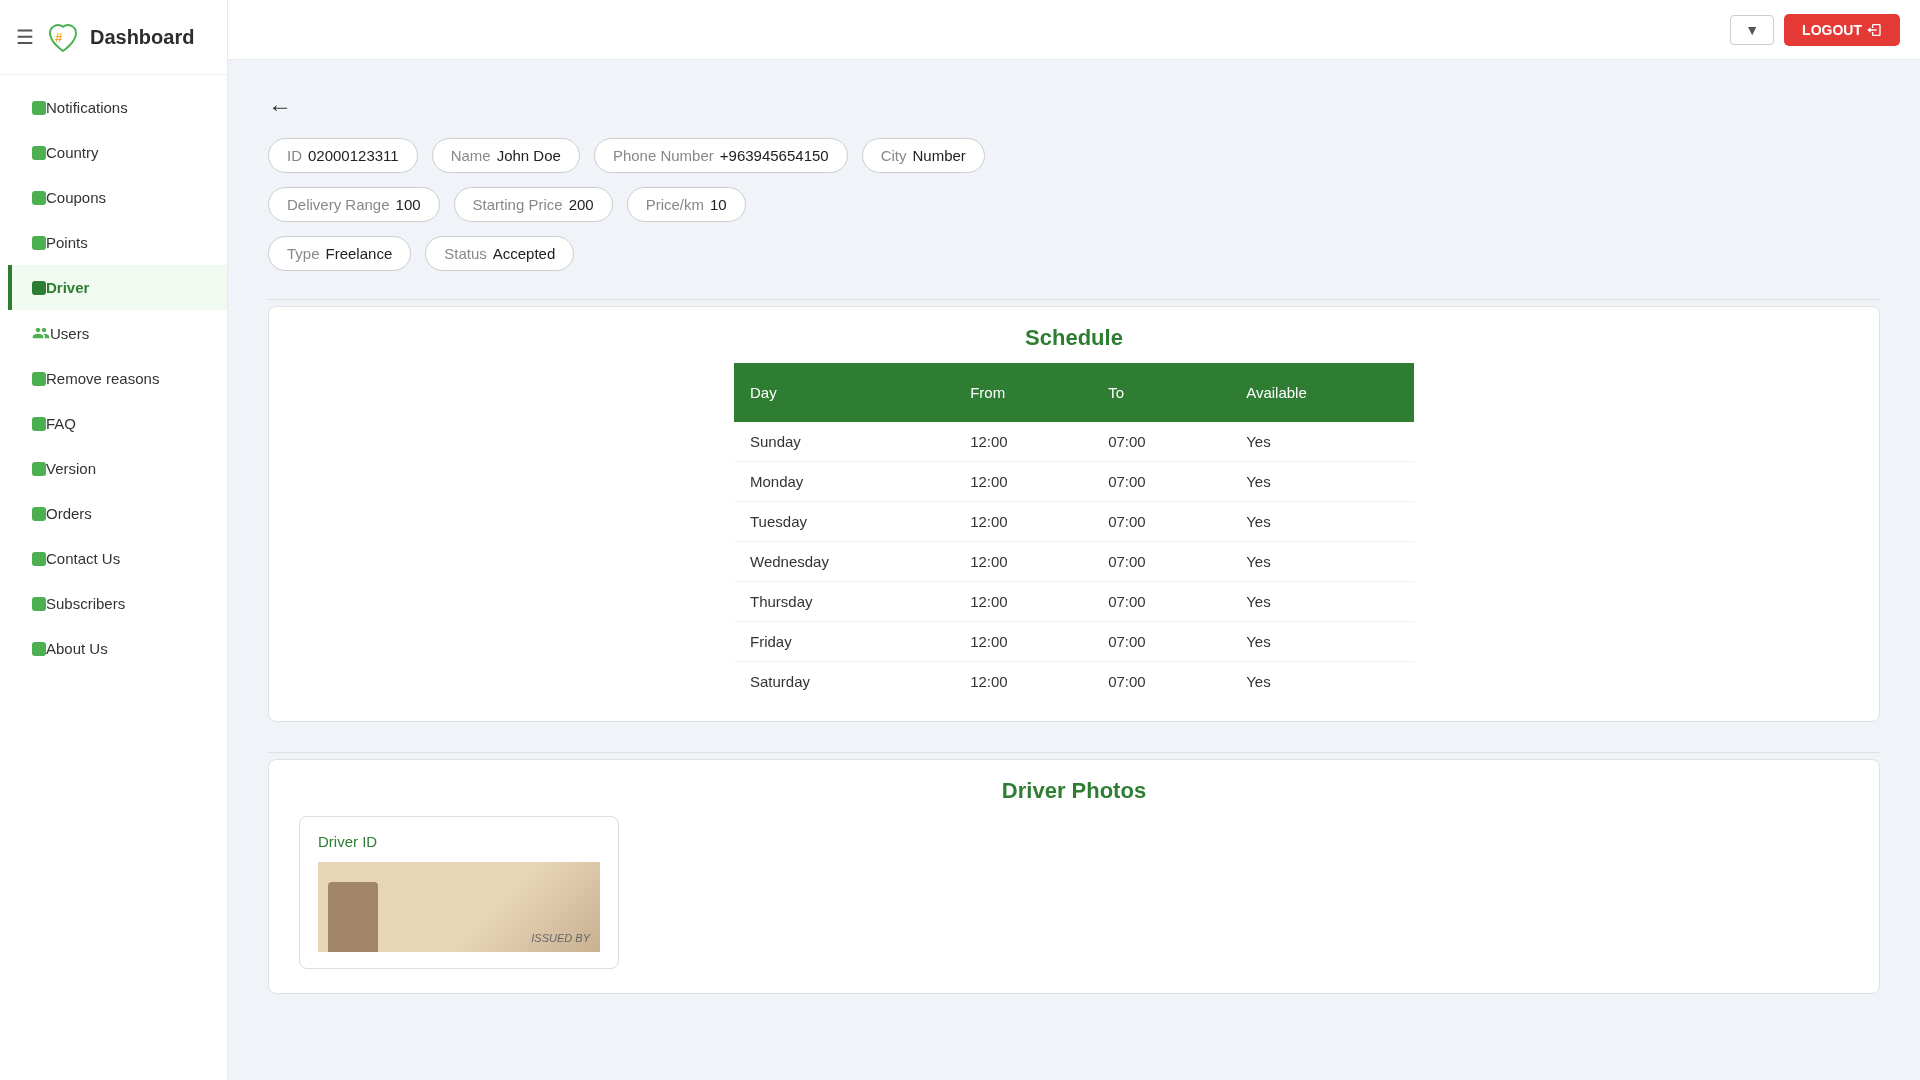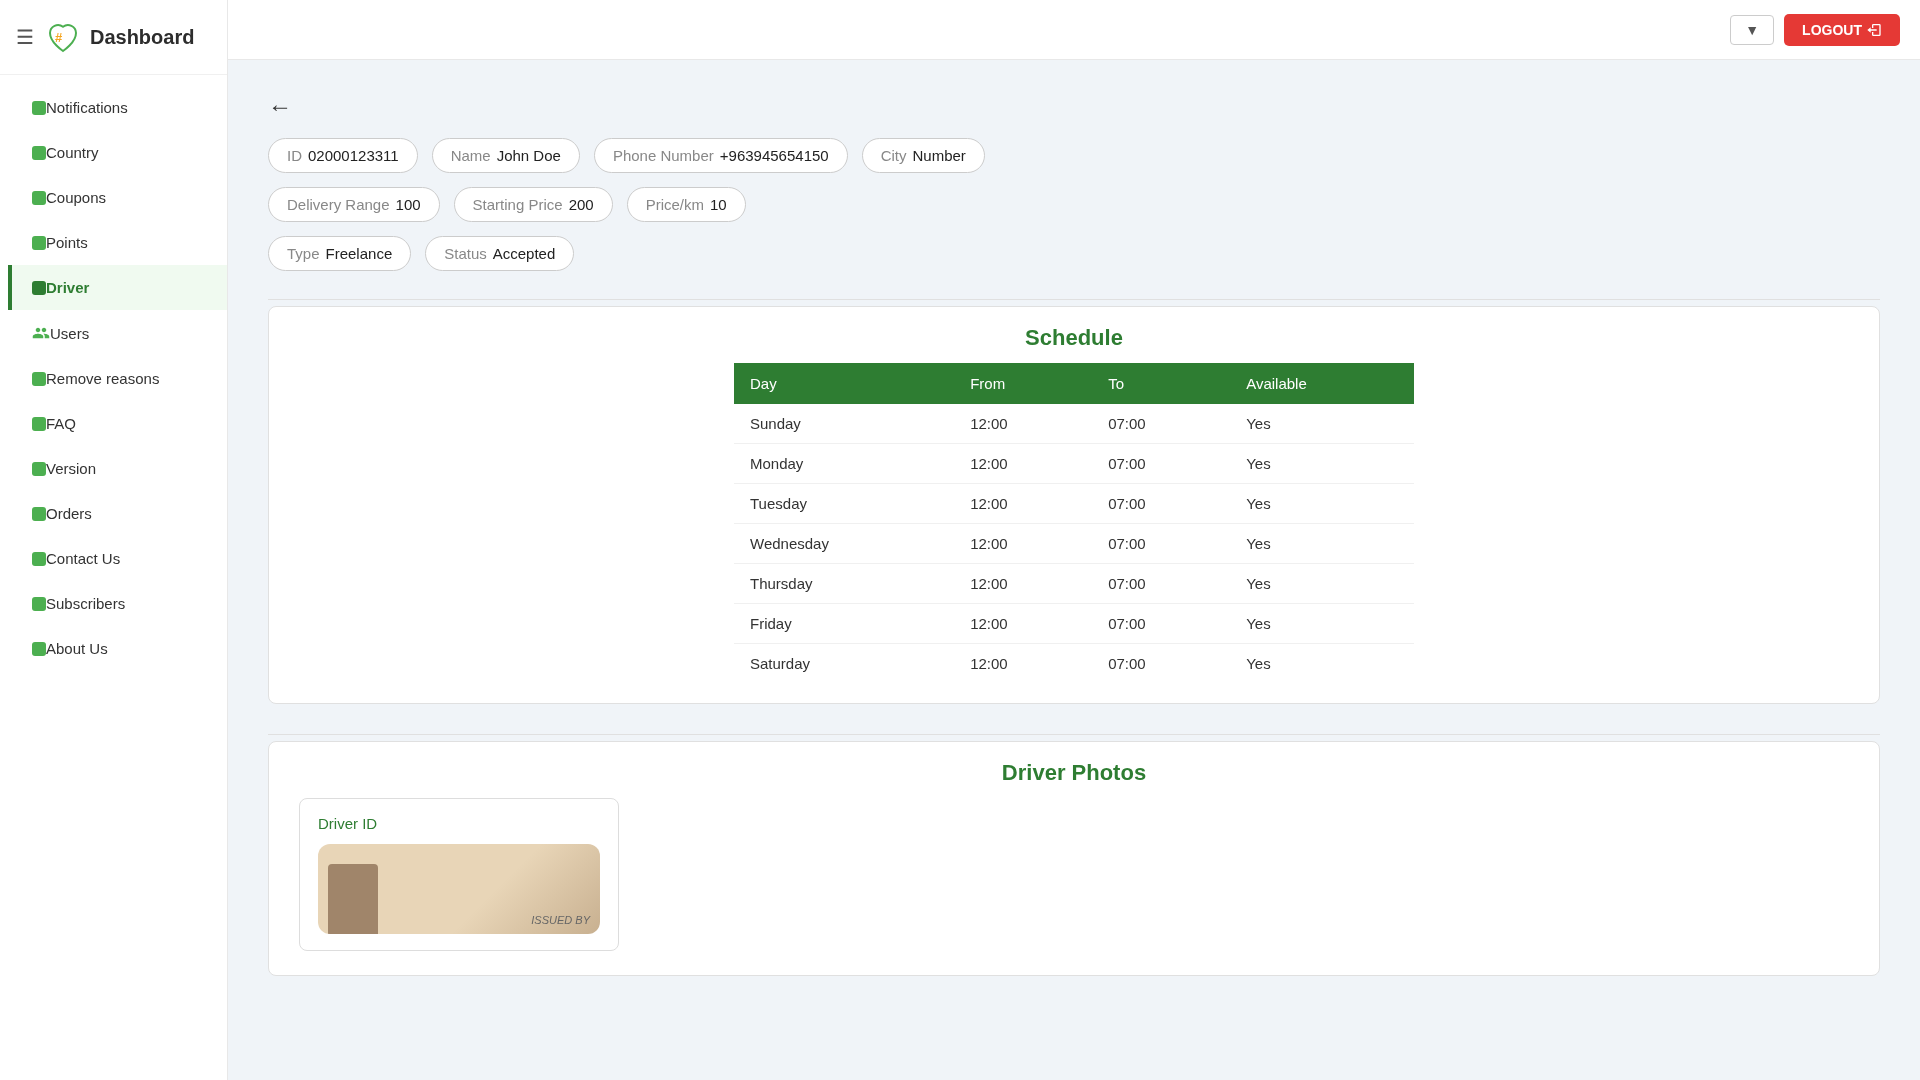--- a/index.html
+++ b/index.html
@@ -197,21 +197,21 @@
       display: table;
     }
     #schedule-table-wrapper {
       padding: 0 30px 20px;
     }
     #schedule-table thead tr {
       background: #2e7d32;
       color: #fff;
     }
     #schedule-table th {
-      padding: 12px 16px;
+      padding: 21px 16px;
       text-align: left;
       font-size: 15px;
       font-weight: 500;
     }
     #schedule-table td {
       padding: 11px 16px;
       font-size: 15px;
       border-bottom: 1px solid #f0f0f0;
       color: #333;
     }
@@ -234,21 +234,21 @@
     #driver-id-label {
       color: #2e7d32;
       font-size: 15px;
       font-weight: 400;
       margin-bottom: 12px;
     }
     #id-photo-placeholder {
       width: 100%;
       height: 90px;
       background: linear-gradient(135deg, #e8d5b7 60%, #c8b090 100%);
-      border-radius: 12px;
+      border-radius: 0;
       display: flex;
       align-items: flex-end;
       justify-content: flex-end;
       overflow: hidden;
       position: relative;
     }
     #issued-by-label {
       position: absolute;
       bottom: 8px;
       right: 10px;

